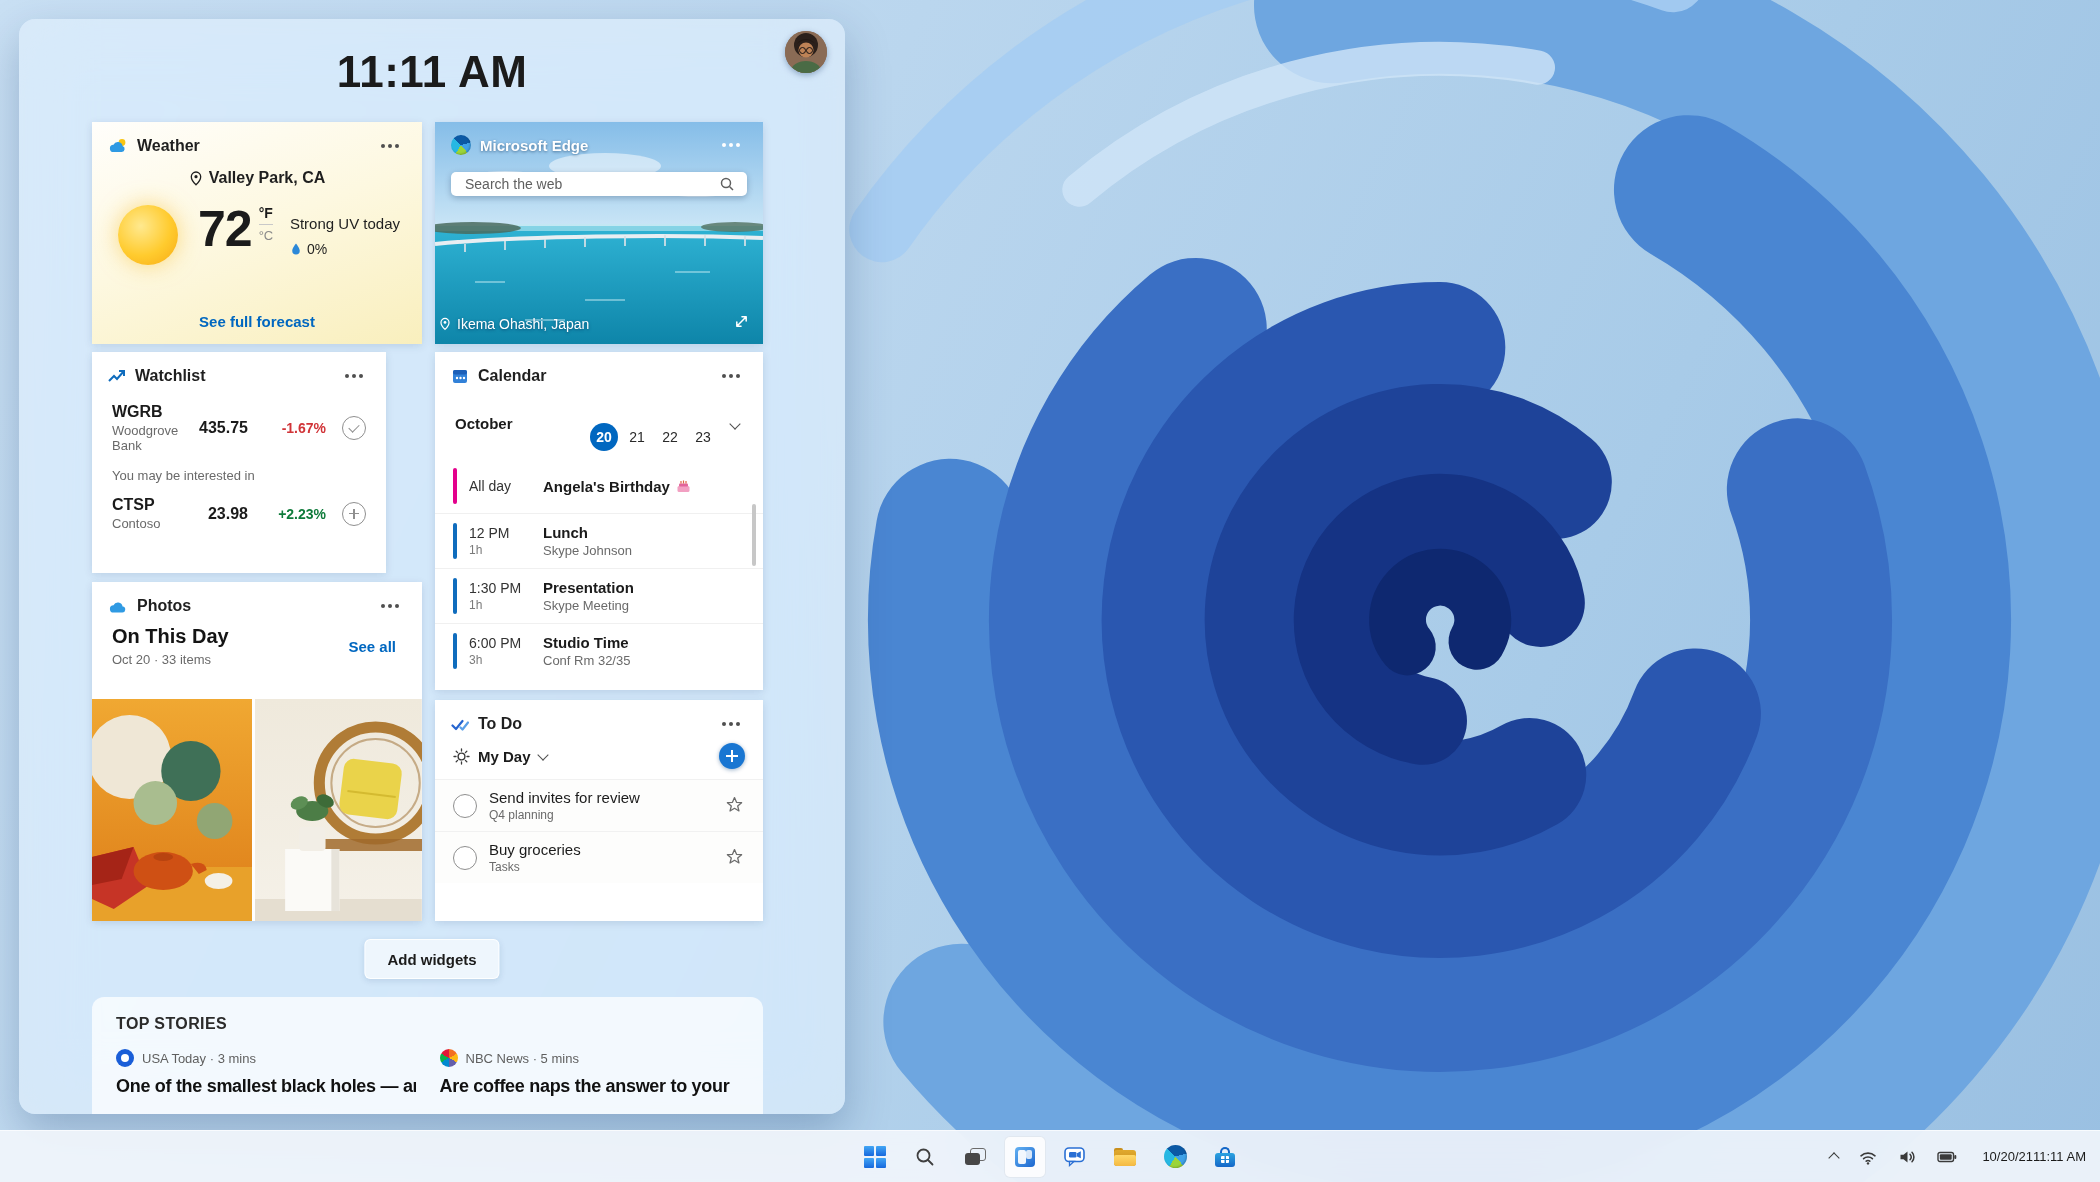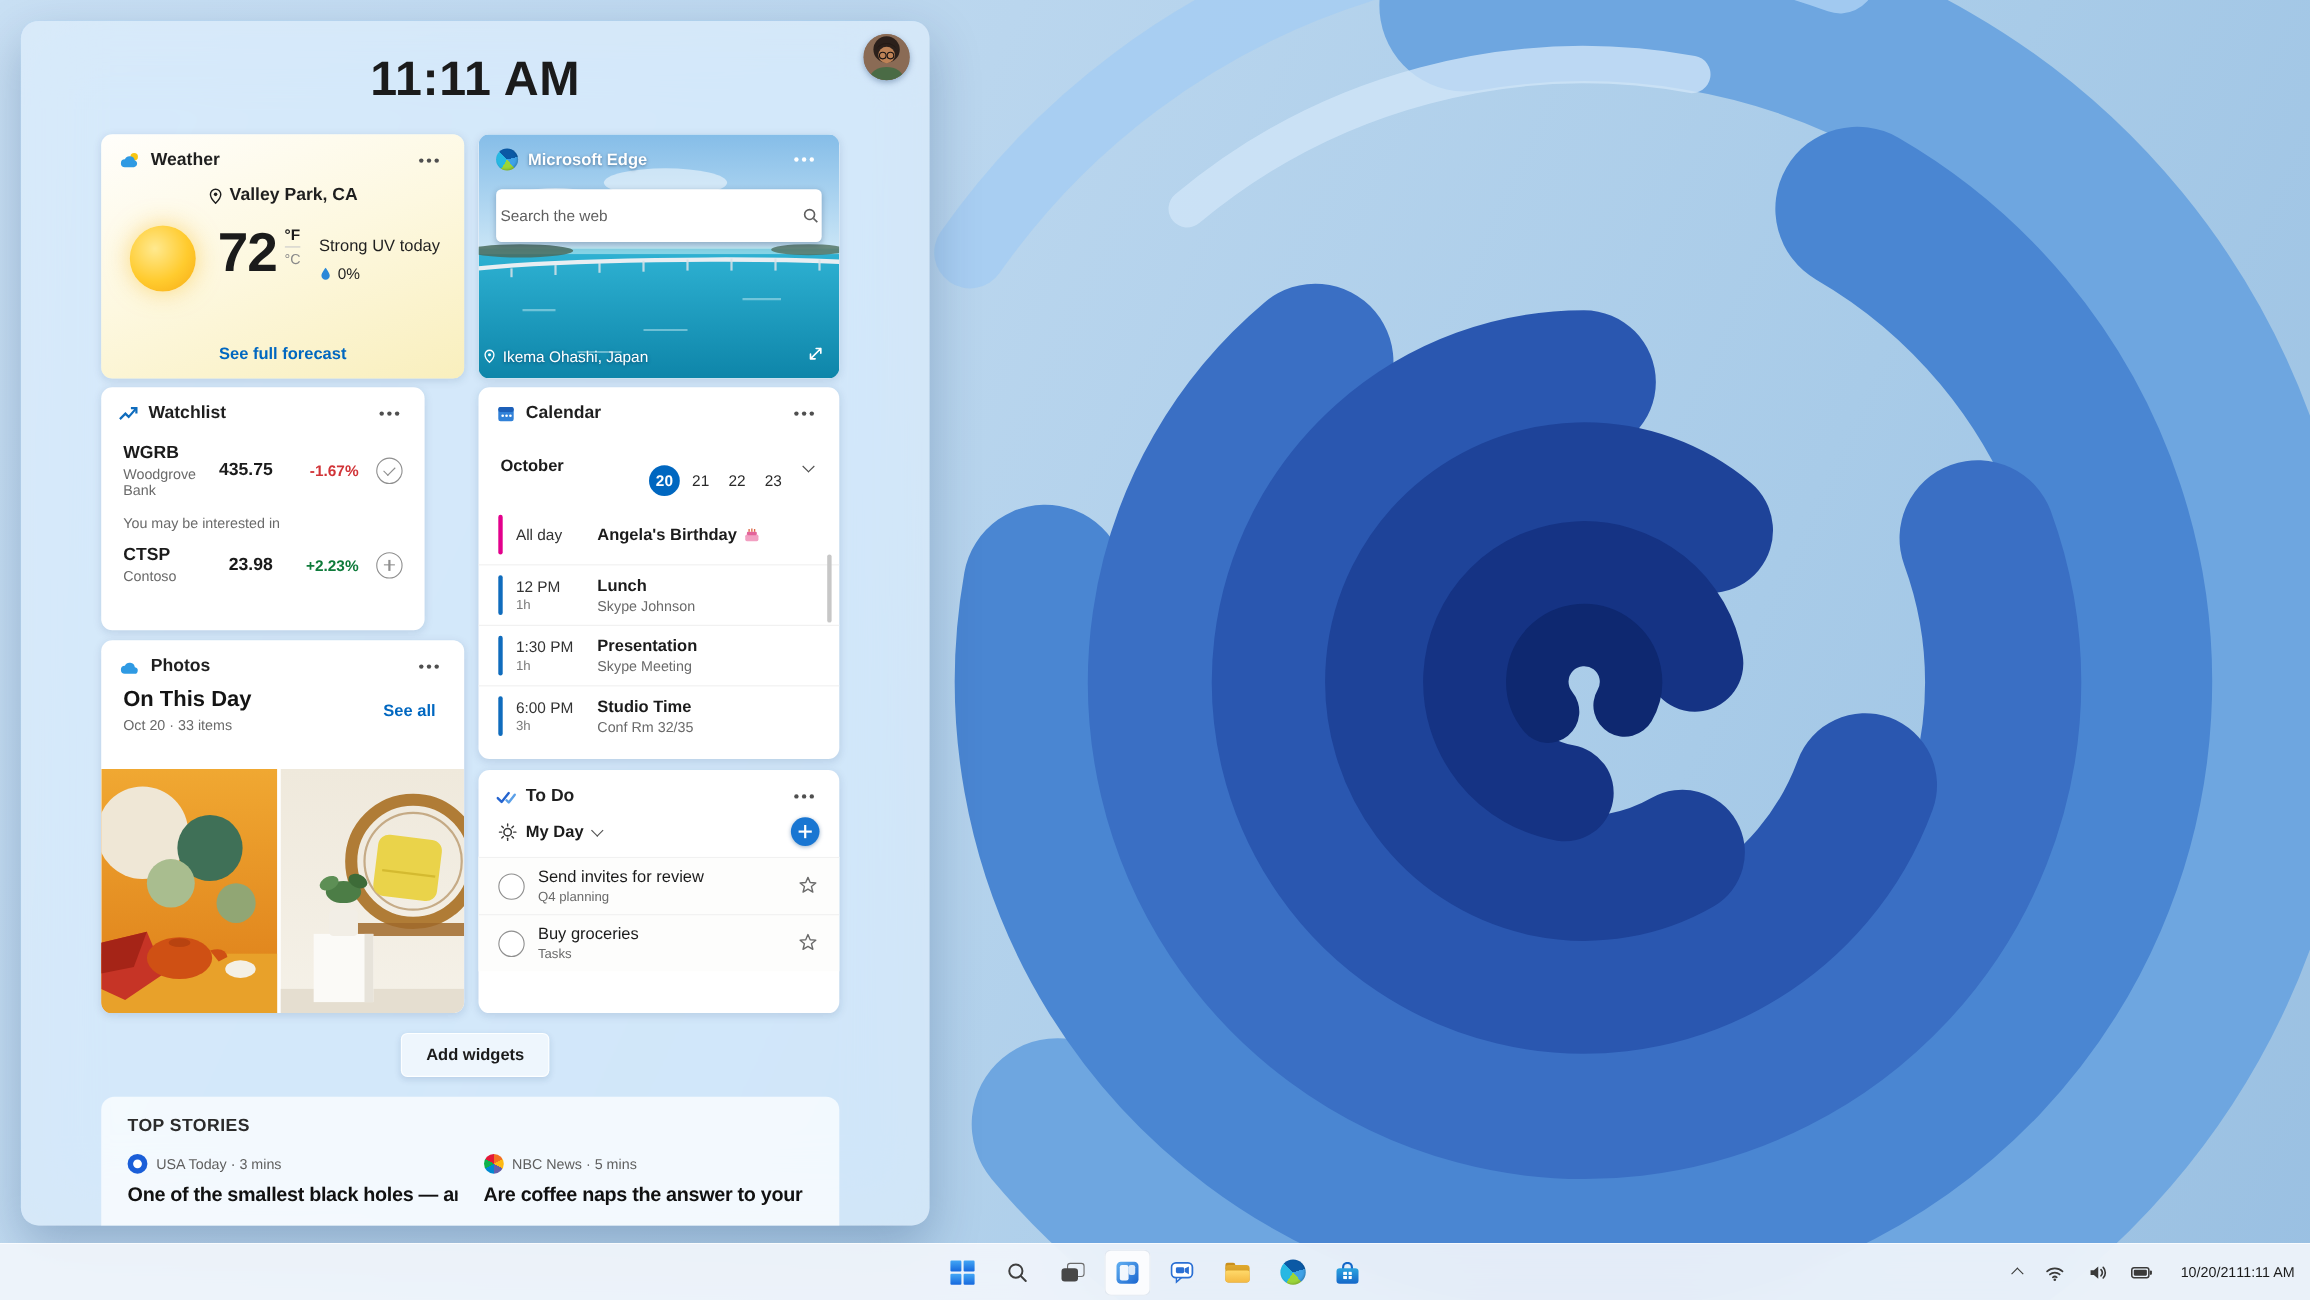--- a/index.html
+++ b/index.html
@@ -15,21 +15,21 @@
     position:absolute;left:19px;top:19px;width:826px;height:1095px;border-radius:16px;
     background:rgba(223,237,250,.72);backdrop-filter:blur(34px) saturate(140%);
     overflow:hidden;box-shadow:0 18px 45px rgba(0,40,90,.25);
   }
   .panel-clock{position:absolute;top:28px;left:0;width:100%;text-align:center;
     font-size:44px;font-weight:600;color:#1b1b1b;letter-spacing:.5px;}
   .avatar{position:absolute;top:12px;right:18px;width:42px;height:42px;border-radius:50%;
     overflow:hidden;border:none;padding:0;background:#8c6a52;box-shadow:0 2px 6px rgba(0,40,90,.35);cursor:pointer;}
   .avatar svg{display:block;}
   
-  .card{position:absolute;background:#fff;border-radius:10px;box-shadow:0 2px 8px rgba(16,46,90,.13);}
+  .card{position:absolute;background:#fff;border-radius:0;box-shadow:0 2px 8px rgba(16,46,90,.13);}
   .card-head{display:flex;align-items:center;gap:9px;padding:13px 16px 6px;}
   .card-title{font-size:16px;font-weight:600;color:#1f1f1f;}
   .more-btn{margin-left:auto;width:32px;height:22px;display:flex;align-items:center;justify-content:center;
     border:none;background:transparent;cursor:pointer;border-radius:4px;}
   .dots{width:4px;height:4px;border-radius:50%;background:#4f4f4f;box-shadow:-7px 0 0 #4f4f4f,7px 0 0 #4f4f4f;}
   .dots.white{background:#fff;box-shadow:-7px 0 0 #fff,7px 0 0 #fff;}
   .chev{width:7px;height:7px;border-right:1.6px solid #4f4f4f;border-bottom:1.6px solid #4f4f4f;display:inline-block;}
   .chev.down{transform:rotate(45deg);margin-top:-3px;}
   
   .weather-card{left:73px;top:103px;width:330px;height:222px;
@@ -51,21 +51,21 @@
     font-size:15px;font-weight:600;color:#0067c0;cursor:pointer;font-family:inherit;}
   
   .edge-card{left:416px;top:103px;width:328px;height:222px;overflow:hidden;color:#fff;}
   .edge-photo{position:absolute;inset:0;}
   .edge-head{position:relative;display:flex;align-items:center;gap:9px;padding:12px 16px 4px;}
   .edge-title{font-size:15px;font-weight:600;text-shadow:0 1px 3px rgba(0,40,80,.55);}
   .edge-logo{width:20px;height:20px;border-radius:50%;flex:none;
     background:conic-gradient(from 140deg,#9bd53a 0 20%,#27b8e3 20% 48%,#0b59a5 48% 82%,#3fa2e8 82% 100%);
     box-shadow:inset -1px -1px 2px rgba(0,0,0,.2);}
   .search-box{position:relative;margin:12px 16px 0;display:flex;align-items:center;background:#fff;
-    border-radius:5px;height:48px;padding:0 2px;box-shadow:0 2px 6px rgba(0,30,70,.28);}
+    border-radius:5px;height:24px;padding:0 12px;box-shadow:0 2px 6px rgba(0,30,70,.28);}
   .search-box input{border:none;outline:none;flex:1;font-size:14px;color:#222;background:transparent;font-family:inherit;}
   .search-box input::placeholder{color:#5f5f5f;}
   .edge-caption{position:absolute;left:4px;bottom:12px;display:flex;align-items:center;gap:6px;
     font-size:14px;text-shadow:0 1px 3px rgba(0,40,80,.6);}
   .expand-btn{position:absolute;right:10px;bottom:8px;background:transparent;border:none;cursor:pointer;padding:4px;}
   
   .watchlist-card{left:73px;top:333px;width:294px;height:221px;}
   .wl-row{display:flex;align-items:center;padding:10px 20px;}
   .wl-id{flex:1;min-width:0;}
   .wl-sym{font-size:16px;font-weight:600;color:#1b1b1b;}

